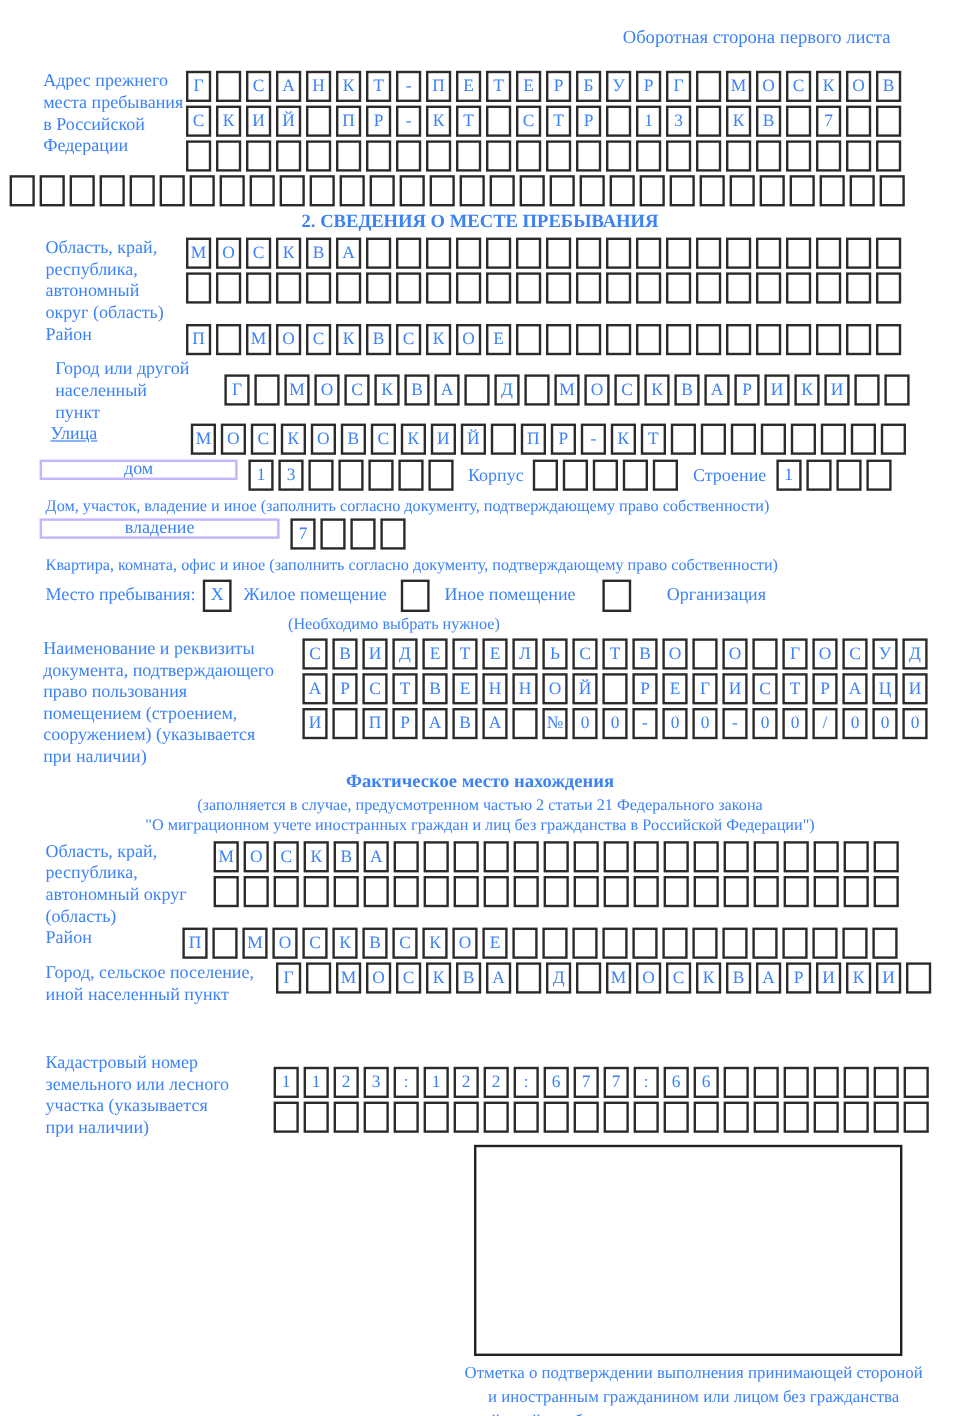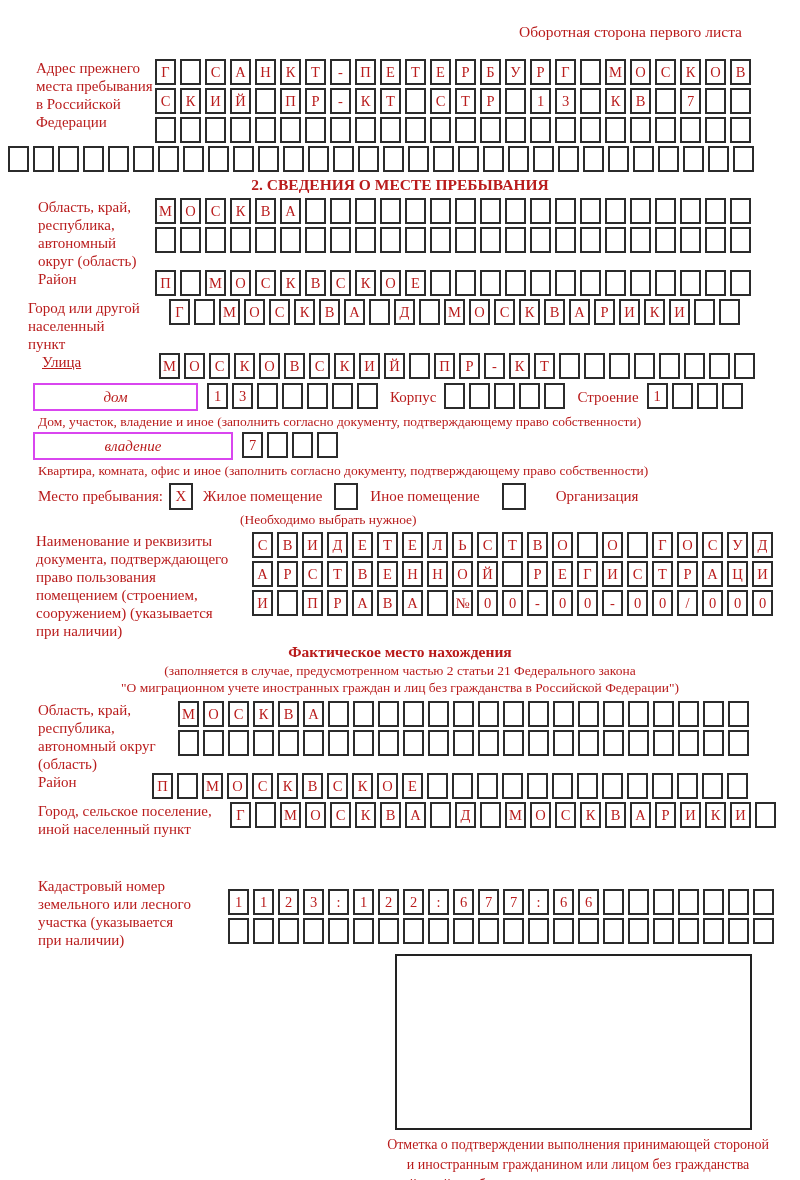--- a/index.html
+++ b/index.html
@@ -1,19 +1,19 @@
 <!DOCTYPE html>
 <html><head>
 <meta charset="utf-8">
 <style>
   * { margin:0; padding:0; box-sizing:border-box; }
   html,body { background:#fff; }
   .page {
     width:800px; height:1180px; margin:0 auto; background:#fff;
-    font-family:"Liberation Serif","DejaVu Serif",serif; color:#b91c1c;
+    font-family:"Liberation Serif","DejaVu Serif",serif; color:#3b82f6;
     overflow:hidden; position:relative;
   }
   .page-head { padding:22px 58px 0 0; text-align:right; font-size:15.5px; line-height:19px; }
 
   .frow { display:flex; align-items:flex-start; }
   .lbl { font-size:15px; line-height:18px; white-space:pre-line; flex:none; }
   .cellcol { flex:none; }
 
   .cellrow { height:26px; margin-bottom:3px; white-space:nowrap; }
   .cell {
@@ -29,28 +29,28 @@
 
   .note { font-size:13.5px; line-height:17px; }
   .note-center { text-align:center; }
   .note-left { padding-left:38px; }
 
   .sec-title { text-align:center; font-weight:bold; font-size:15.5px; line-height:20px; margin-top:3px; }
 
   .oblast-row { margin-top:3px; padding-left:38px; min-height:72px; }
   .w-lblB { width:117px; }
   .raion-row { padding-left:38px; }
-  .gorod-row { padding-left:28px; min-height:36px; }
+  .gorod-row { padding-left:46px; min-height:36px; align-items:center; }
   .gorod-indent { margin-left:24px; }
   .ulitsa-row { padding-left:42px;text-decoration:underline; }
 
   .dom-row { padding-left:33px; margin-top:1px; height:30px; white-space:nowrap; }
   .bigbox {
     display:inline-flex; align-items:center; justify-content:center;
-    border:2px solid #d946ef; height:28px; font-size:15px; vertical-align:top; background:#fff;font-style:italic;
+    border:2px solid #c4b5fd; height:17px; font-size:15px; vertical-align:top; background:#fff;
   }
   .w-dom { width:165px; margin-right:9px; }
   .w-kv  { width:200px; margin-right:9px; }
   .inline-lbl { display:inline-block; font-size:15px; line-height:28px; margin:0 8px; vertical-align:top; }
   .kv-row { padding-left:33px; margin-top:2px; height:30px; white-space:nowrap; }
 
   .mesto-row { padding-left:38px; margin-top:3px; height:28px; display:flex; align-items:center; }
   .mesto-label { font-size:15px; }
   .chk {
     display:inline-block; width:24px; height:27px; border:2px solid #2b2b2b;

